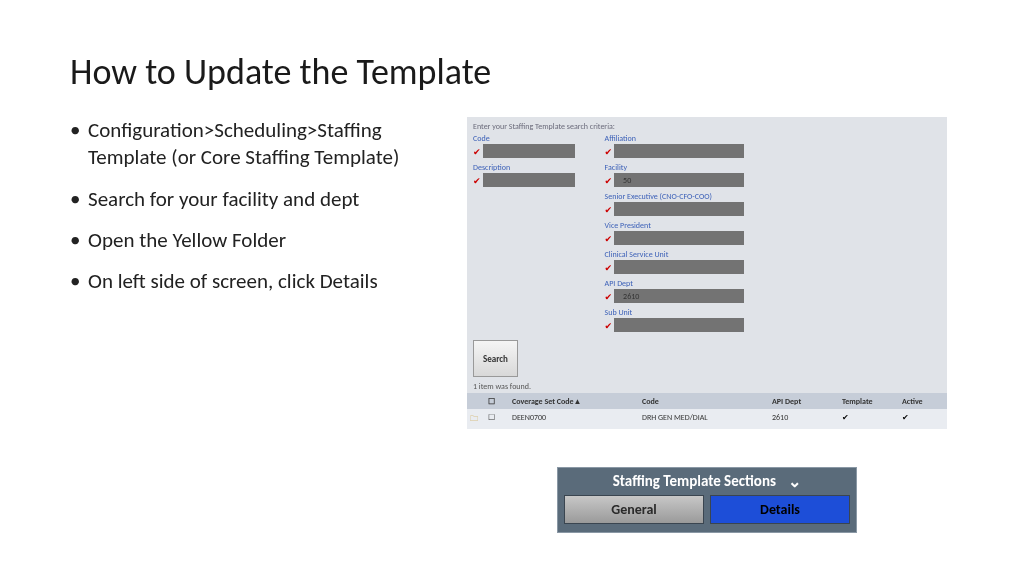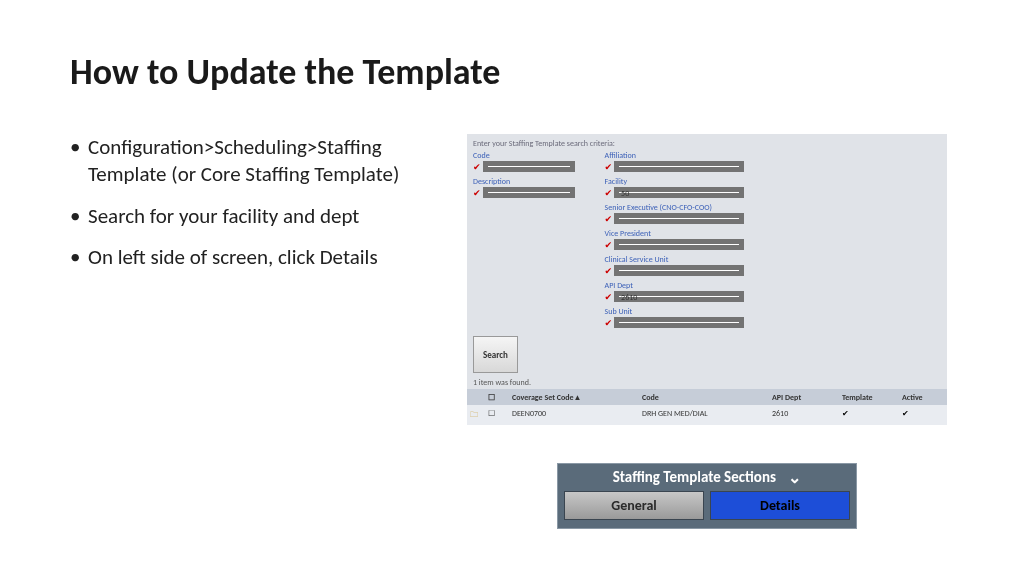--- a/index.html
+++ b/index.html
@@ -6,21 +6,21 @@
   body {
     width: 1024px;
     height: 576px;
     background: #fff;
     font-family: Calibri, Arial, sans-serif;
     color: #222;
     position: relative;
     overflow: hidden;
   }
   .slide { padding: 50px 70px 0 70px; }
-  .title { font-size: 36px; font-weight: 700; color: #1a1a1a; margin-bottom: 40px; }
+  .title { font-size: 36px; font-weight: 400; color: #1a1a1a; margin-bottom: 23px; }
   .content-row { display: flex; gap: 20px; }
   .bullets { width: 370px; font-size: 21px; line-height: 1.3; }
   .bullets li { list-style: none; position: relative; padding-left: 18px; margin-bottom: 14px; }
   .bullets li::before { content: "•"; position: absolute; left: 0; top: 0; }
   .right-col { flex: 1; display: flex; flex-direction: column; gap: 38px; align-items: center; }
 
   
   .search-panel {
     width: 480px;
     background: #e0e3e8;
@@ -28,21 +28,21 @@
     color: #333;
     position: relative;
   }
   .sp-header { color: #6a6a7a; padding: 4px 6px 2px 6px; font-size: 8px; }
   .sp-body { display: flex; padding: 0 6px 4px 6px; gap: 30px; }
   .sp-col { display: flex; flex-direction: column; gap: 4px; }
   .sp-field { display: flex; flex-direction: column; gap: 1px; }
   .sp-label { color: #3a5fb7; font-size: 8px; }
   .sp-input-row { display: flex; align-items: center; gap: 2px; }
   .sp-input-row .chk { color: #c00; font-size: 9px; line-height: 1; }
-  .sp-input { background: #fff; border: 5px solid #737373; height: 11px; width: 92px; padding: 0 2px; font-size: 8px; color:#333; display:inline-flex; align-items:center;}
+  .sp-input { background: #fff; border: 7px solid #737373; height: 11px; width: 92px; padding: 0 2px; font-size: 8px; color:#333; display:inline-flex; align-items:center;}
   .sp-input.wide { width: 130px; }
   .search-btn {
     margin: 4px 6px 4px 6px;
     background: linear-gradient(#f5f5f5,#d8d8d8);
     border: 1px solid #999;
     font-size: 9px; padding: 12px 9px;
     font-weight: bold;
     display:inline-block;
   }
   .found { padding: 0 6px 2px 6px; color: #555; font-size: 8px; }
@@ -89,20 +89,21 @@
 </head>
 <body>
 
 <div class="slide">
   <h1 class="title">How to Update the Template</h1>
 
   <div class="content-row">
     <ul class="bullets">
       <li>Configuration&gt;Scheduling&gt;Staffing Template  (or Core Staffing Template)</li>
       <li>Search for your facility and dept</li>
+      <li>Open the Yellow Folder</li>
       <li>On left side of screen, click Details</li>
     </ul>
 
     <div class="right-col">
 
       <div class="search-panel">
         <div class="sp-header">Enter your Staffing Template search criteria:</div>
         <div class="sp-body">
           <div class="sp-col">
             <div class="sp-field">

